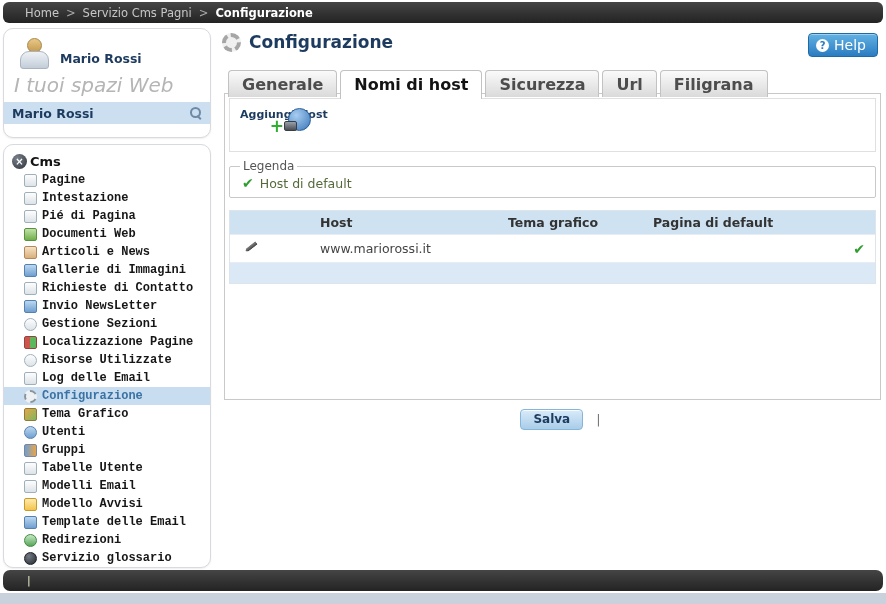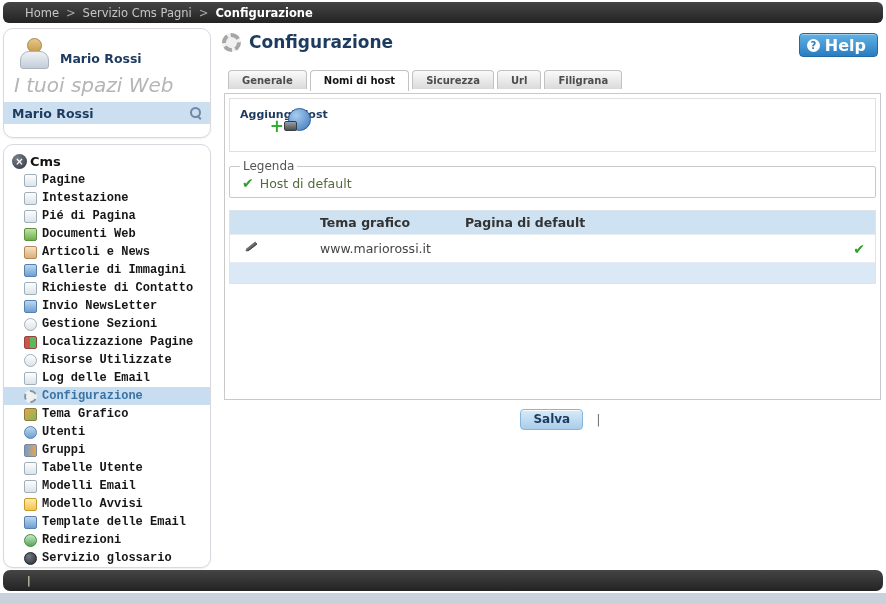--- a/index.html
+++ b/index.html
@@ -78,24 +78,24 @@
     margin-right:8px;background:#f0f0f0;}
   .page-title{font-size:17px;font-weight:bold;color:#1d3a5f;}
   .help-btn{
     position:absolute;right:8px;top:33px;height:22px;display:flex;align-items:center;gap:5px;
     padding:0 11px 0 7px;border-radius:4px;cursor:pointer;
     background:linear-gradient(#62b2e4,#2b7cc0);border:1px solid #1d6aa6;
     box-shadow:inset 0 1px 0 rgba(255,255,255,.4);
   }
   .help-q{width:13px;height:13px;border-radius:50%;background:#fff;color:#2b7cc0;
     font-size:10px;font-weight:bold;line-height:13px;text-align:center;}
-  .help-label{color:#fff;font-size:16px;font-weight:bold;}
+  .help-label{color:#fff;font-size:14px;font-weight:normal;}
   .tabs{position:absolute;left:228px;top:70px;display:flex;align-items:flex-end;gap:3px;z-index:3;}
   .tab{
-    padding:4px 13px 3px;font-size:10px;font-weight:bold;color:#4d4d4d;cursor:pointer;
+    padding:4px 13px 3px;font-size:16px;font-weight:bold;color:#4d4d4d;cursor:pointer;
     background:linear-gradient(#fafafa,#dadada);border:1px solid #c2c2c2;border-bottom:none;
     border-radius:4px 4px 0 0;
   }
   .tab.active{background:#fff;color:#141414;padding-bottom:5px;margin-bottom:-2px;z-index:4;position:relative;}
   .panel{
     position:absolute;left:224px;right:5px;top:93px;height:307px;
     background:#fff;border:1px solid #c9c9c9;box-sizing:border-box;padding:4px;z-index:1;
   }
   .toolbar-box{border:1px solid #e0e0e0;height:54px;padding:4px 10px;box-sizing:border-box;}
   .addhost{display:inline-block;text-align:center;cursor:pointer;}
@@ -294,20 +294,21 @@
     <legend>Legenda</legend>
     <div class="legend-row">
       <span class="check">✔</span>
       <span class="legend-label">Host di default</span>
     </div>
   </fieldset>
 
   <div class="table-wrap">
     <div class="thead">
       <div class="c0"></div>
+      <div class="c1">Host</div>
       <div class="c2">Tema grafico</div>
       <div class="c3">Pagina di default</div>
       <div class="c4"></div>
     </div>
     <div class="trow">
       <div class="c0"><span class="pencil"></span></div>
       <div class="c1">www.mariorossi.it</div>
       <div class="c2"></div>
       <div class="c3"></div>
       <div class="c4"><span class="check">✔</span></div>

